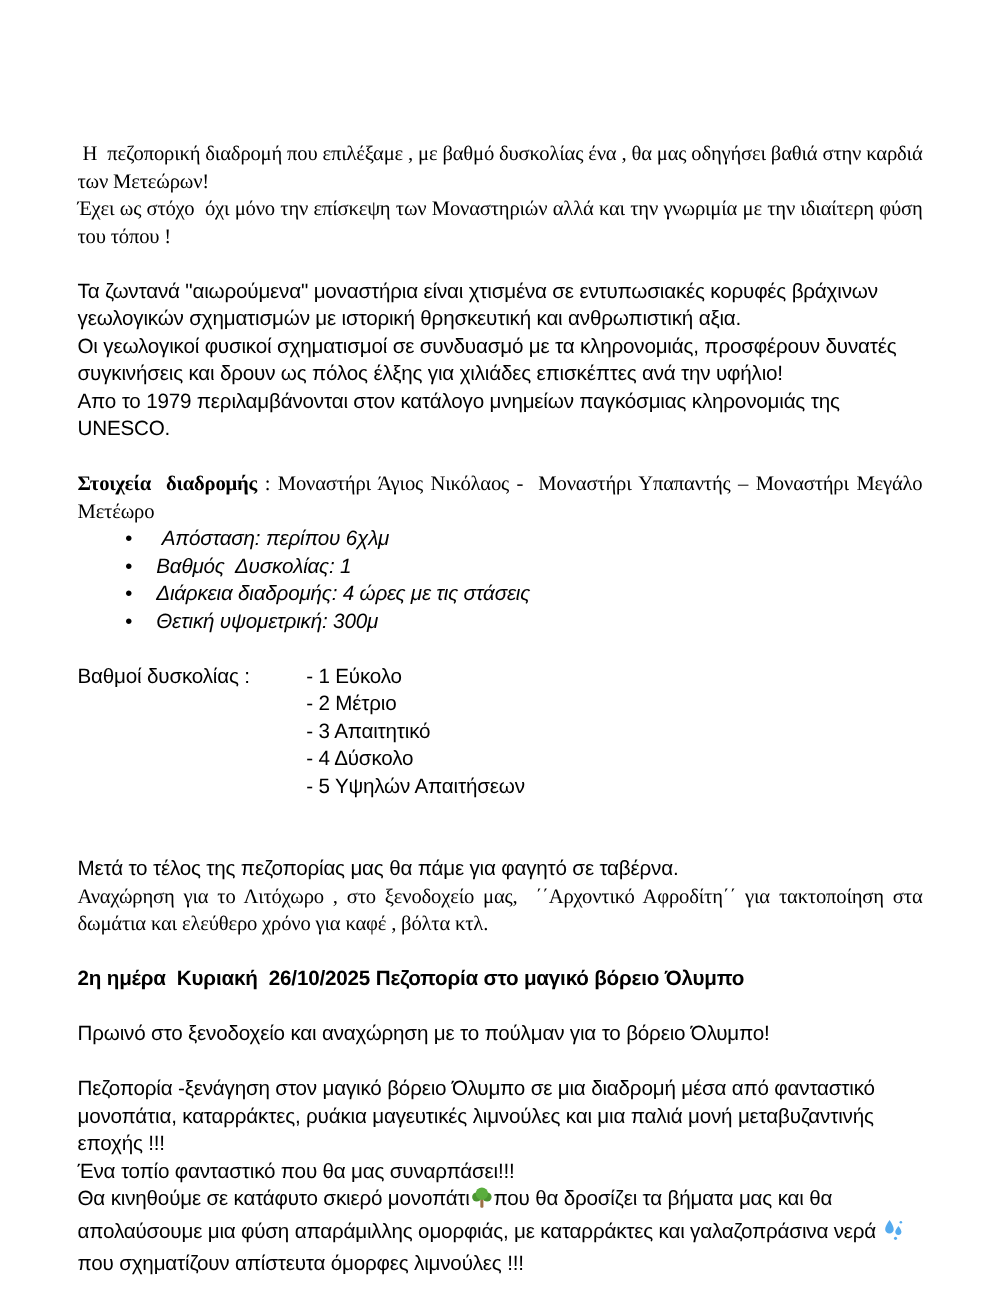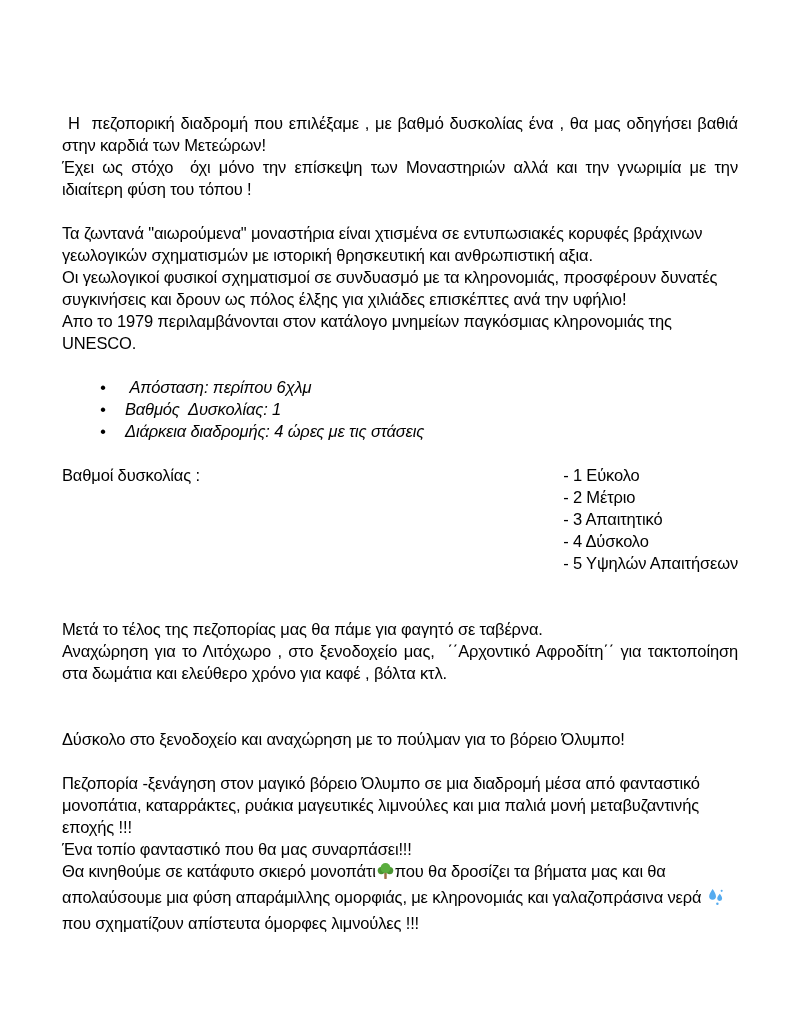--- a/index.html
+++ b/index.html
@@ -8,52 +8,54 @@
     width:800px;height:1035px;
     box-sizing:border-box;
     background:#ffffff;color:#000000;
     font-family:"Liberation Sans", sans-serif;
     font-size:16.5px;line-height:22px;
     letter-spacing:-0.15px;
     padding:112px 62px 0 62px;
     overflow:hidden;
   }
   p{margin:0;white-space:pre-wrap;}
-  .justify{text-align:justify;}
+  .justify{text-align:justify;font-family:Liberation Serif, serif;}
   .bold{font-weight:bold;}
   .blank{height:22px;}
   ul.bullets{margin:0;padding:0;list-style:none;font-style:italic;}
   ul.bullets li{position:relative;padding-left:63px;white-space:pre-wrap;}
   ul.bullets li::before{content:"\2022";position:absolute;left:38px;top:0;}
-  .difficulty{display:flex;justify-content:space-between;}
+  .difficulty{display:flex;}
   .diff-label{width:183px;flex-shrink:0;white-space:pre-wrap;}
   .diff-levels div{white-space:pre-wrap;}
   .icon{display:inline-block;vertical-align:-4px;}
 </style>
 </head>
 <body>
 
 <div class="page">
 
   <p class="justify"> Η  πεζοπορική διαδρομή που επιλέξαμε , με βαθμό δυσκολίας ένα , θα μας οδηγήσει βαθιά στην καρδιά των Μετεώρων!</p>
   <p class="justify">Έχει ως στόχο  όχι μόνο την επίσκεψη των Μοναστηριών αλλά και την γνωριμία με την ιδιαίτερη φύση του τόπου !</p>
 
   <div class="blank"></div>
 
   <p>Τα ζωντανά "αιωρούμενα" μοναστήρια είναι χτισμένα σε εντυπωσιακές κορυφές βράχινων γεωλογικών σχηματισμών με ιστορική θρησκευτική και ανθρωπιστική αξια.</p>
   <p>Οι γεωλογικοί φυσικοί σχηματισμοί σε συνδυασμό με τα κληρονομιάς, προσφέρουν δυνατές συγκινήσεις και δρουν ως πόλος έλξης για χιλιάδες επισκέπτες ανά την υφήλιο!</p>
   <p>Απο το 1979 περιλαμβάνονται στον κατάλογο μνημείων παγκόσμιας κληρονομιάς της UNESCO.</p>
 
   <div class="blank"></div>
 
+  <p class="justify"><span class="bold">Στοιχεία  διαδρομής</span><span> : Μοναστήρι Άγιος Νικόλαος -  Μοναστήρι Υπαπαντής – Μοναστήρι Μεγάλο Μετέωρο</span></p>
 
   <ul class="bullets">
     <li> Απόσταση: περίπου 6χλμ</li>
     <li>Βαθμός  Δυσκολίας: 1</li>
     <li>Διάρκεια διαδρομής: 4 ώρες με τις στάσεις</li>
+    <li>Θετική υψομετρική: 300μ</li>
   </ul>
 
   <div class="blank"></div>
 
   <div class="difficulty">
     <div class="diff-label">Βαθμοί δυσκολίας :</div>
     <div class="diff-levels">
       <div>- 1 Εύκολο</div>
       <div>- 2 Μέτριο</div>
       <div>- 3 Απαιτητικό</div>
@@ -63,35 +65,36 @@
   </div>
 
   <div class="blank"></div>
   <div class="blank"></div>
 
   <p>Μετά το τέλος της πεζοπορίας μας θα πάμε για φαγητό σε ταβέρνα.</p>
   <p class="justify">Αναχώρηση για το Λιτόχωρο , στο ξενοδοχείο μας,  ΄΄Αρχοντικό Αφροδίτη΄΄ για τακτοποίηση στα δωμάτια και ελεύθερο χρόνο για καφέ , βόλτα κτλ.</p>
 
   <div class="blank"></div>
 
+  <p class="bold">2η ημέρα  Κυριακή  26/10/2025 Πεζοπορία στο μαγικό βόρειο Όλυμπο</p>
 
   <div class="blank"></div>
 
-  <p>Δύσκολο στο ξενοδοχείο και αναχώρηση με το πούλμαν για το βόρειο Όλυμπο!</p>
+  <p>Πρωινό στο ξενοδοχείο και αναχώρηση με το πούλμαν για το βόρειο Όλυμπο!</p>
 
   <div class="blank"></div>
 
   <p>Πεζοπορία -ξενάγηση στον μαγικό βόρειο Όλυμπο σε μια διαδρομή μέσα από φανταστικό μονοπάτια, καταρράκτες, ρυάκια μαγευτικές λιμνούλες και μια παλιά μονή μεταβυζαντινής εποχής !!!</p>
   <p>Ένα τοπίο φανταστικό που θα μας συναρπάσει!!!</p>
 
   <p><span>Θα κινηθούμε σε κατάφυτο σκιερό μονοπάτι</span><span class="icon"><svg width="19" height="19" viewBox="0 0 20 20">
           <rect x="8.7" y="9.5" width="2.6" height="8.5" rx="1" fill="#9c6f45"></rect>
           <circle cx="5.6" cy="9.0" r="3.8" fill="#4a9431"></circle>
           <circle cx="14.4" cy="9.0" r="3.8" fill="#4a9431"></circle>
           <circle cx="10" cy="6.3" r="5.2" fill="#5aad3e"></circle>
-        </svg></span><span>που θα δροσίζει τα βήματα μας και θα απολαύσουμε μια φύση απαράμιλλης ομορφιάς, με κληρονομιάς και γαλαζοπράσινα νερά </span><span class="icon"><svg width="19" height="19" viewBox="0 0 20 20">
+        </svg></span><span>που θα δροσίζει τα βήματα μας και θα απολαύσουμε μια φύση απαράμιλλης ομορφιάς, με καταρράκτες και γαλαζοπράσινα νερά </span><span class="icon"><svg width="19" height="19" viewBox="0 0 20 20">
           <path d="M7 1 C9 4 10.5 6.5 10.5 8.8 A3.6 3.6 0 1 1 3.3 8.8 C3.3 6.5 5 4 7 1 Z" fill="#55abef"></path>
           <path d="M14.5 6 C16 8 17 9.6 17 11 A2.6 2.6 0 1 1 11.8 11 C11.8 9.6 13 8 14.5 6 Z" fill="#55abef"></path>
           <circle cx="12" cy="16.5" r="1.3" fill="#55abef"></circle>
           <circle cx="16.5" cy="3" r="1.1" fill="#55abef"></circle>
         </svg></span><span> που σχηματίζουν απίστευτα όμορφες λιμνούλες !!!</span></p>
 
 </div>
 
 </body></html>

